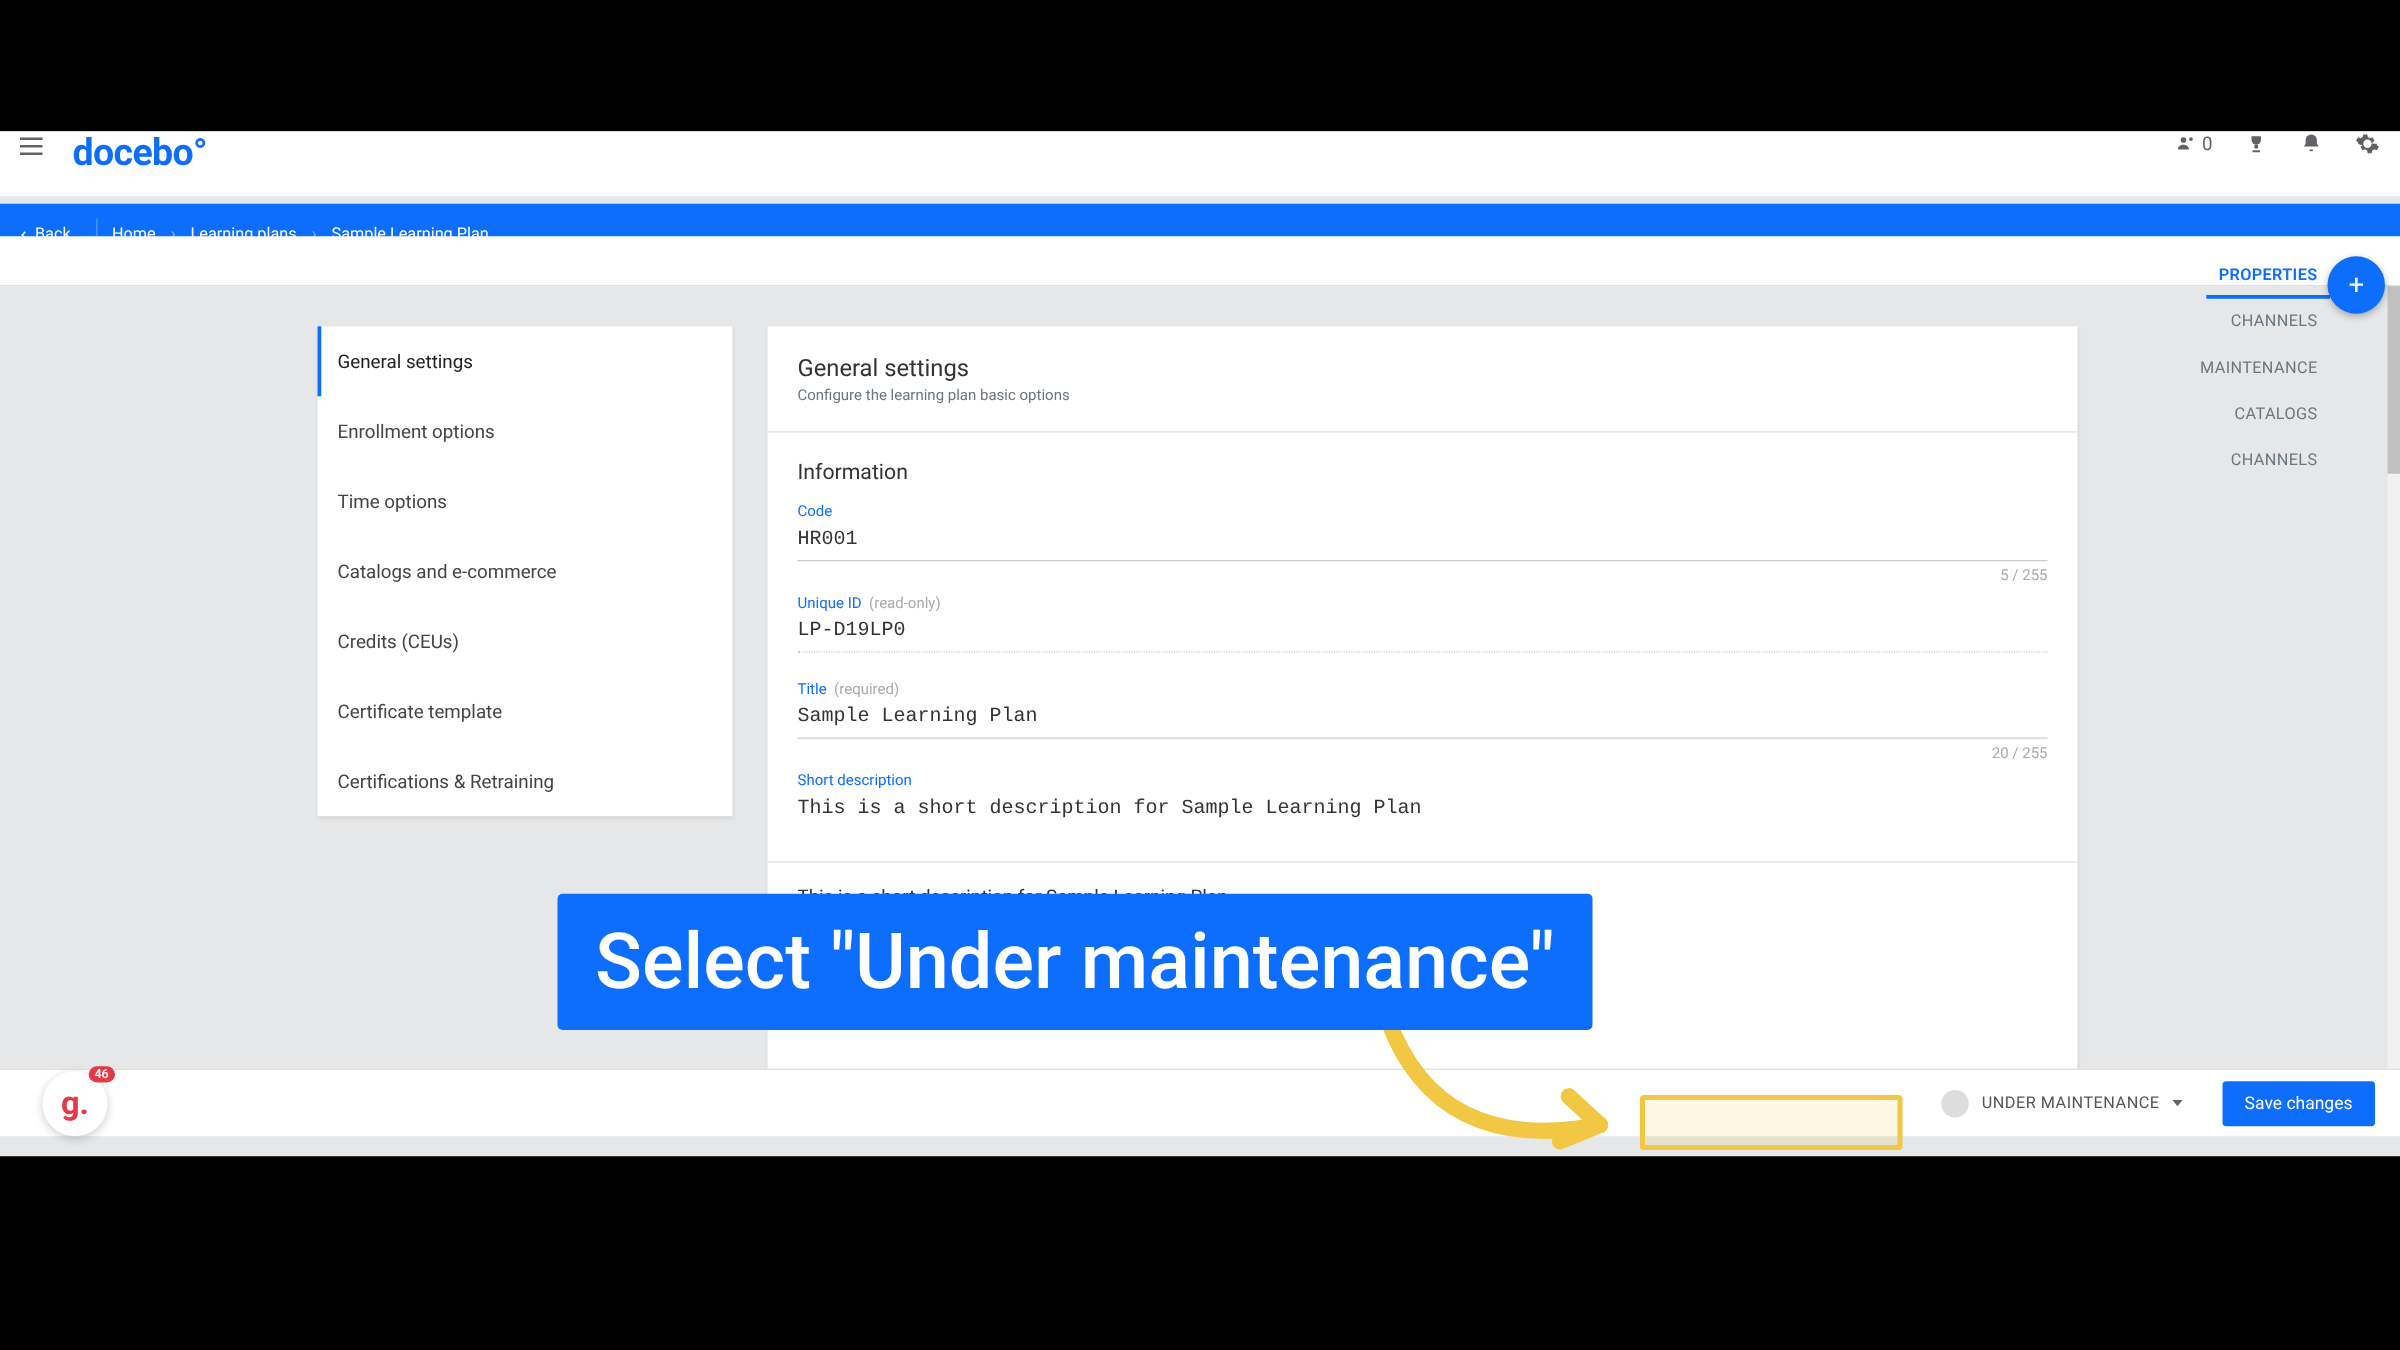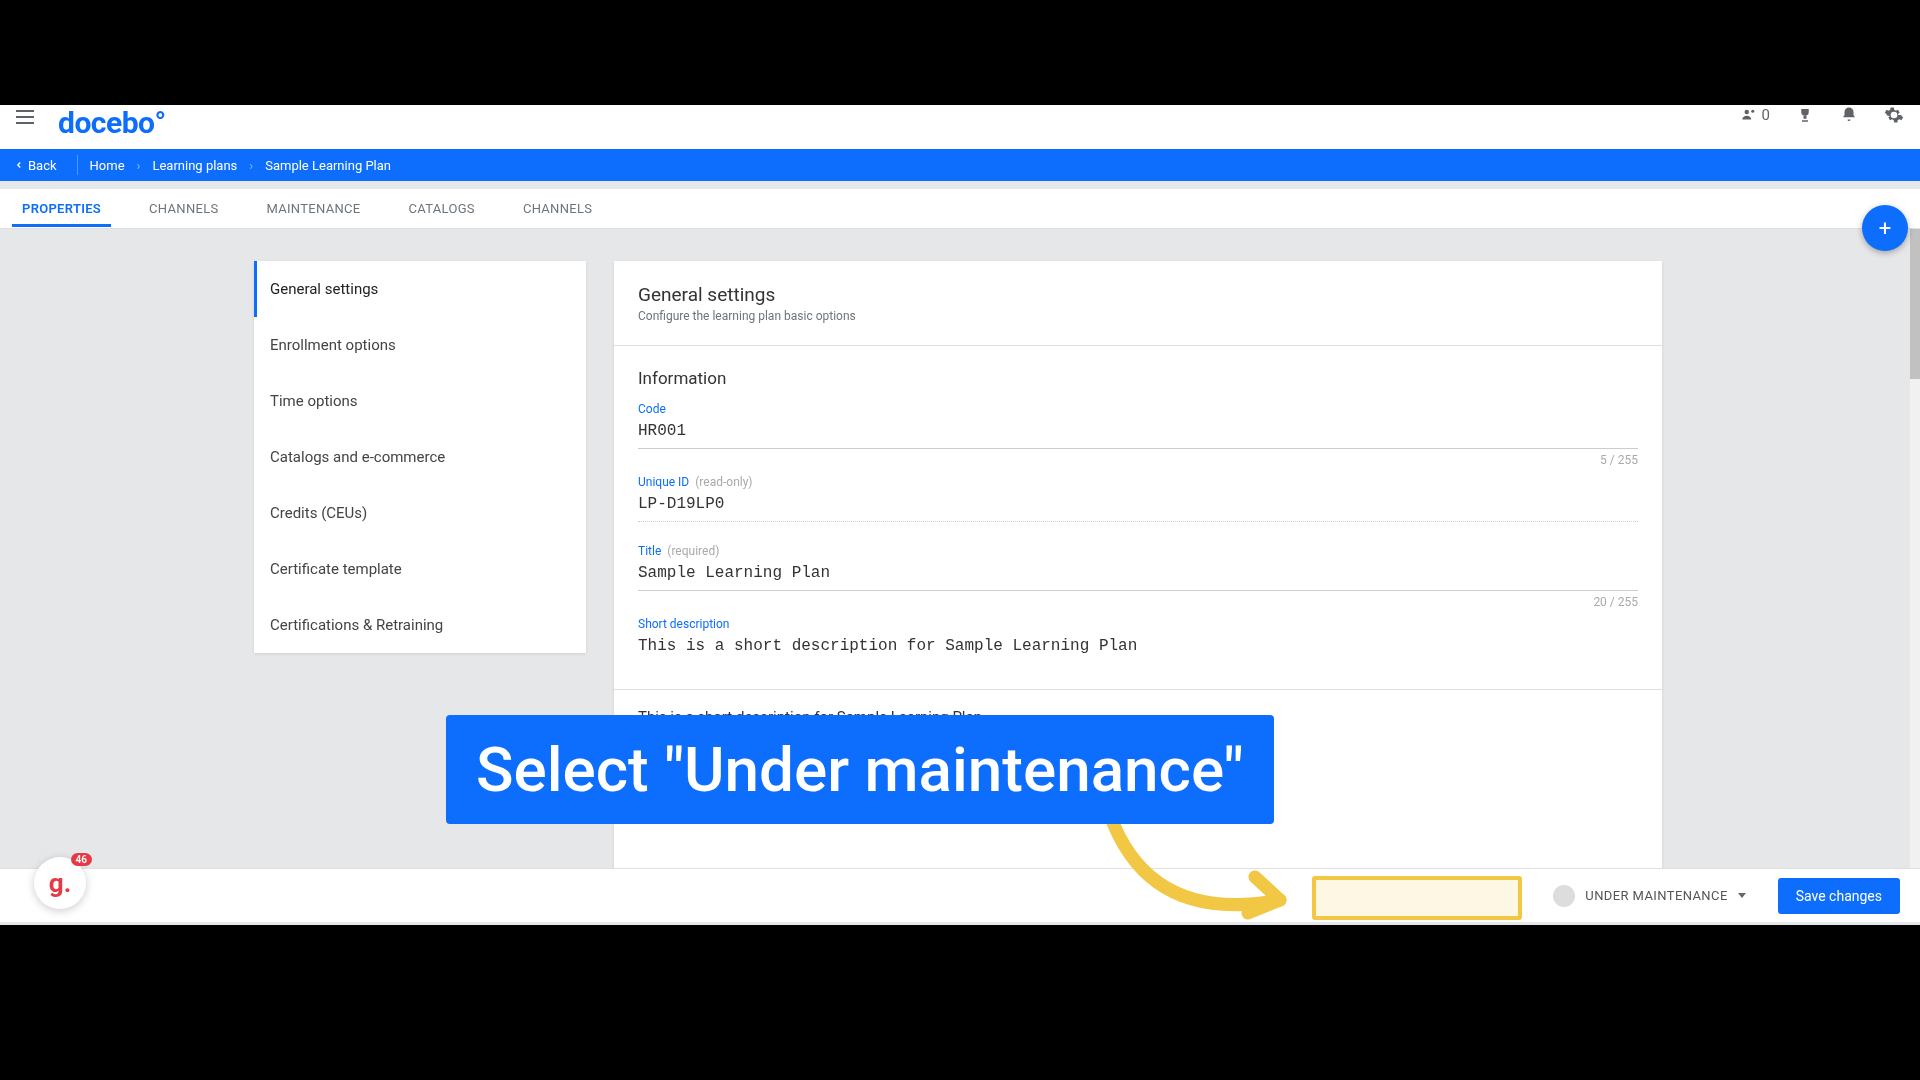--- a/index.html
+++ b/index.html
@@ -26,28 +26,28 @@
   .logo .dot{color:var(--blue);}
   .search-wrap{position:absolute;left:635px;top:9px;display:flex;}
   .search-input{width:590px;height:34px;border:none;background:#f1f3f4;border-radius:2px 0 0 2px;padding:0 14px;font-size:15px;color:#444;}
   .search-input::placeholder{color:#80868b;}
   .search-btn{width:56px;height:34px;border:none;background:var(--blue);display:flex;align-items:center;justify-content:center;cursor:pointer;}
   .topbar-right{margin-left:auto;display:flex;align-items:center;gap:26px;color:#5f6368;}
   .tr-item{display:flex;align-items:center;gap:4px;font-size:15px;}
   .icon{display:inline-flex;align-items:center;justify-content:center;}
 
   
-  .bluebar{position:absolute;top:44px;left:0;width:100%;height:32px;background:var(--blue);display:flex;align-items:center;color:var(--white);font-size:13px;}
+  .bluebar{position:absolute;top:58px;left:0;width:100%;height:32px;background:var(--blue);display:flex;align-items:flex-end;color:var(--white);font-size:13px;}
   .back-link{display:flex;align-items:center;gap:4px;padding:0 14px;}
   .bluebar .sep{opacity:0.5;margin:0 6px;}
   .bluebar .crumb{padding:0 6px;}
   .bluebar .divider{width:1px;height:20px;background:rgba(255,255,255,0.3);margin:0 6px;}
 
   
-  .tabstrip{position:absolute;top:84px;left:0;width:100%;height:40px;background:var(--white);display:flex;align-items:flex-start;padding:0 20px;border-bottom:1px solid var(--border);}
+  .tabstrip{position:absolute;top:84px;left:0;width:100%;height:40px;background:var(--white);display:flex;align-items:flex-end;padding:12px 20px;border-bottom:1px solid var(--border);flex-direction:column;}
   .tab{font-size:13px;letter-spacing:0.3px;color:var(--grey-text);margin-right:44px;padding:12px 2px 10px;cursor:pointer;position:relative;}
   .tab.active{color:var(--blue);font-weight:600;}
   .tab.active::after{content:"";position:absolute;left:-8px;right:-8px;bottom:-1px;height:3px;background:var(--blue);}
 
   
   .fab{position:absolute;top:100px;right:12px;width:46px;height:46px;border-radius:50%;background:var(--blue);color:white;display:flex;align-items:center;justify-content:center;box-shadow:0 2px 6px rgba(0,0,0,0.3);font-size:22px;cursor:pointer;z-index:5;}
 
   
   .workspace{position:absolute;top:124px;left:0;right:10px;bottom:0;overflow:hidden;}
   .scrollbar{position:absolute;top:124px;right:0;width:10px;bottom:38px;background:#f1f1f1;}
@@ -65,21 +65,21 @@
   .section{padding:22px 24px 8px;}
   .section-title{font-size:17px;color:#333;margin-bottom:14px;}
   .field{margin-bottom:8px;}
   .field-label{font-size:12px;color:var(--blue);display:flex;gap:6px;}
   .field-label .hint{color:var(--light-grey);}
   .field-value{font-size:16px;color:#333;padding:6px 0 8px;border-bottom:1px solid #ccc;font-family:Liberation Mono, monospace;}
   .field-counter{text-align:right;font-size:12px;color:var(--light-grey);margin-top:4px;}
   .rte-area{border-top:1px solid var(--border);margin-top:10px;padding:18px 24px;font-size:15px;color:#333;}
 
   
-  .bottombar{position:absolute;left:0;right:0;bottom:3px;height:54px;background:var(--white);border-top:1px solid var(--border);display:flex;align-items:center;justify-content:flex-end;padding:0 20px;gap:18px;z-index:6;}
+  .bottombar{position:absolute;left:0;right:0;bottom:16px;height:54px;background:var(--white);border-top:1px solid var(--border);display:flex;align-items:center;justify-content:flex-end;padding:0 20px;gap:18px;z-index:6;}
   .status-dd{display:flex;align-items:center;gap:10px;padding:10px 14px;font-size:13px;letter-spacing:0.4px;color:#555;cursor:pointer;background:var(--white);position:relative;}
   .status-dot{width:22px;height:22px;border-radius:50%;background:#ddd;}
   .caret{width:0;height:0;border-left:4px solid transparent;border-right:4px solid transparent;border-top:5px solid #666;}
   .save-btn{background:var(--blue);color:var(--white);border:none;padding:10px 18px;font-size:14px;border-radius:3px;cursor:pointer;}
   .highlight-box{position:absolute;border:4px solid var(--annotation-yellow);border-radius:3px;background:rgba(242,199,68,0.15);pointer-events:none;z-index:7;}
 
   
   .annotation{position:absolute;background:var(--blue);color:var(--white);font-size:62px;font-weight:500;padding:18px 30px;border-radius:4px;z-index:10;white-space:nowrap;}
   .arrow-svg{position:absolute;z-index:9;pointer-events:none;}
 

